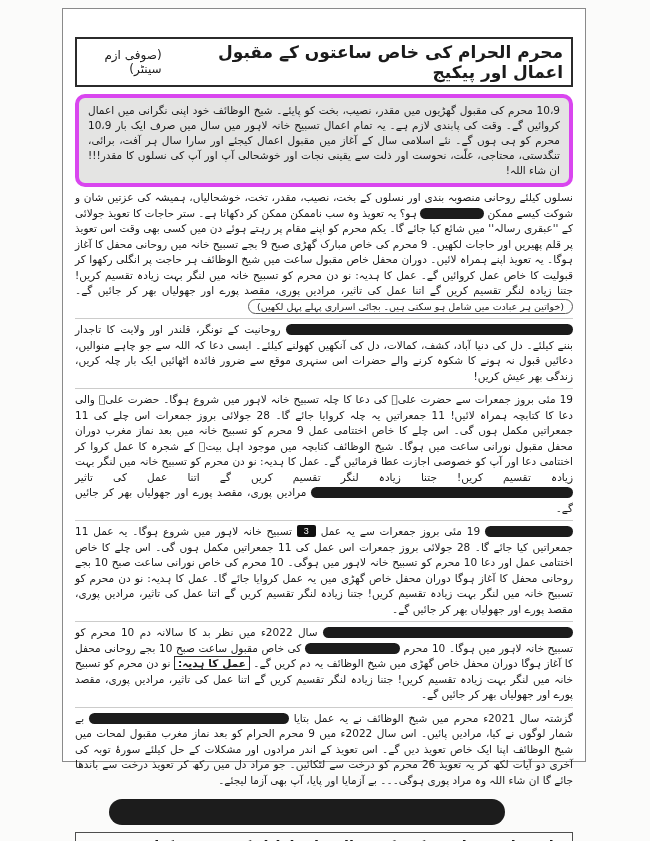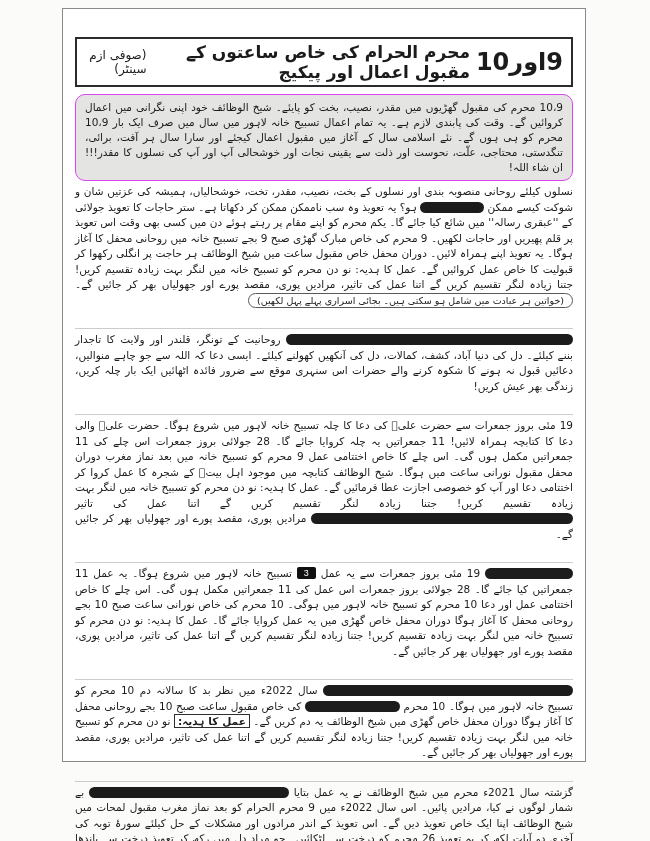--- a/index.html
+++ b/index.html
@@ -7,24 +7,24 @@
           font-family:"DejaVu Sans","Liberation Sans",sans-serif;color:#1b1b1b;}
   .sheet{position:absolute;left:62px;top:8px;width:524px;height:754px;background:#ffffff;
          border:1px solid #8a8a8a;box-sizing:border-box;padding:28px 12px 0 12px;}
 
   .title-box{border:2px solid #2b2b2b;min-height:34px;display:flex;align-items:center;
              justify-content:center;gap:6px;padding:3px 8px;direction:rtl;}
   .title-num{font-weight:bold;font-size:24px;letter-spacing:-1px;}
   .title-main{font-weight:bold;font-size:17px;}
   .title-suffix{font-weight:normal;font-size:12px;}
 
-  .intro-box{margin-top:7px;background:#e4e4e3;border:1px solid #d946ef;border-radius:10px;
+  .intro-box{margin-top:7px;background:#e4e4e3;border:4px solid #d946ef;border-radius:10px;
              padding:5px 9px;font-size:10.5px;line-height:15px;text-align:justify;direction:rtl;}
 
-  .para{margin-top:3px;padding-bottom:20px;border-bottom:1px solid #cccccb;
+  .para{margin-top:3px;padding-bottom:4px;border-bottom:1px solid #cccccb;
         font-size:10.5px;line-height:15.5px;text-align:justify;direction:rtl;}
   .para:last-of-type{border-bottom:none;}
 
   .redact{display:inline-block;background:#1c1c1c;border-radius:6px;height:11px;
           vertical-align:-2px;}
   .badge3{display:inline-block;background:#101010;color:#ffffff;font-size:9px;line-height:12px;
           padding:0 7px;border-radius:2px;vertical-align:1px;font-family:"Liberation Sans",sans-serif;}
   .boxedlbl{border:1px solid #2e2e2e;padding:0 3px;font-weight:bold;margin-top:26px;}
   .pill{display:inline-block;border:1px solid #5a5a5a;border-radius:9px;padding:0 8px;
         font-size:9.5px;line-height:13px;}
@@ -35,21 +35,20 @@
   .band{margin-top:4px;border:1px solid #4e4e4e;text-align:center;font-weight:bold;
         font-size:14.5px;padding:5px 2px;direction:rtl;}
 </style>
 </head>
 <body>
 
 <div class="canvas">
   <div class="sheet">
 
     <div class="title-box">
-      <span class="title-num">9اور10</span>
       <span class="title-main">محرم الحرام کی خاص ساعتوں کے مقبول اعمال اور پیکیج</span>
       <span class="title-suffix">(صوفی ازم سینٹر)</span>
     </div>
 
     <div class="intro-box">10،9 محرم کی مقبول گھڑیوں میں مقدر، نصیب، بخت کو پایئے۔ شیخ الوظائف خود اپنی نگرانی میں اعمال کروائیں گے۔ وقت کی پابندی لازم ہے۔ یہ تمام اعمال تسبیح خانہ لاہور میں سال میں صرف ایک بار 10،9 محرم کو ہی ہوں گے۔ نئے اسلامی سال کے آغاز میں مقبول اعمال کیجئے اور سارا سال ہر آفت، برائی، تنگدستی، محتاجی، علّت، نحوست اور ذلت سے یقینی نجات اور خوشحالی آپ اور آپ کی نسلوں کا مقدر!!! ان شاء اللہ!</div>
 
     <div id="paras">
         <div class="para">نسلوں کیلئے روحانی منصوبہ بندی اور نسلوں کے بخت، نصیب، مقدر، تخت، خوشحالیاں، ہمیشہ کی عزتیں شان و شوکت کیسے ممکن <span class="redact" style="width: 64px;"></span> ہو؟ یہ تعویذ وہ سب ناممکن ممکن کر دکھاتا ہے۔ ستر حاجات کا تعویذ جولائی کے ''عبقری رسالہ'' میں شائع کیا جائے گا۔ یکم محرم کو اپنے مقام پر رہتے ہوئے دن میں کسی بھی وقت اس تعویذ پر قلم پھیریں اور حاجات لکھیں۔ 9 محرم کی خاص مبارک گھڑی صبح 9 بجے تسبیح خانہ میں روحانی محفل کا آغاز ہوگا۔ یہ تعویذ اپنے ہمراہ لائیں۔ دوران محفل خاص مقبول ساعت میں شیخ الوظائف ہر حاجت پر انگلی رکھوا کر قبولیت کا خاص عمل کروائیں گے۔ عمل کا ہدیہ: نو دن محرم کو تسبیح خانہ میں لنگر بہت زیادہ تقسیم کریں! جتنا زیادہ لنگر تقسیم کریں گے اتنا عمل کی تاثیر، مرادیں پوری، مقصد پورے اور جھولیاں بھر کر جائیں گے۔ <span class="pill">(خواتین ہر عبادت میں شامل ہو سکتی ہیں۔ بجائی اسراری پہلے پہل لکھیں)</span></div>
         <div class="para"><span class="redact" style="width: 287px;"></span> روحانیت کے تونگر، قلندر اور ولایت کا تاجدار بننے کیلئے۔ دل کی دنیا آباد، کشف، کمالات، دل کی آنکھیں کھولنے کیلئے۔ ایسی دعا کہ اللہ سے جو چاہے منوالیں، دعائیں قبول نہ ہونے کا شکوہ کرنے والے حضرات اس سنہری موقع سے ضرور فائدہ اٹھائیں ایک بار چلہ کریں، زندگی بھر عیش کریں!</div>
         <div class="para">19 مئی بروز جمعرات سے حضرت علیؓ کی دعا کا چلہ تسبیح خانہ لاہور میں شروع ہوگا۔ حضرت علیؓ والی دعا کا کتابچہ ہمراہ لائیں! 11 جمعراتیں یہ چلہ کروایا جائے گا۔ 28 جولائی بروز جمعرات اس چلے کی 11 جمعراتیں مکمل ہوں گی۔ اس چلے کا خاص اختتامی عمل 9 محرم کو تسبیح خانہ میں بعد نماز مغرب دوران محفل مقبول نورانی ساعت میں ہوگا۔ شیخ الوظائف کتابچہ میں موجود اہل بیتؓ کے شجرہ کا عمل کروا کر اختتامی دعا اور آپ کو خصوصی اجازت عطا فرمائیں گے۔ عمل کا ہدیہ: نو دن محرم کو تسبیح خانہ میں لنگر بہت زیادہ تقسیم کریں! جتنا زیادہ لنگر تقسیم کریں گے اتنا عمل کی تاثیر <span class="redact" style="width: 262px;"></span> مرادیں پوری، مقصد پورے اور جھولیاں بھر کر جائیں گے۔</div>

